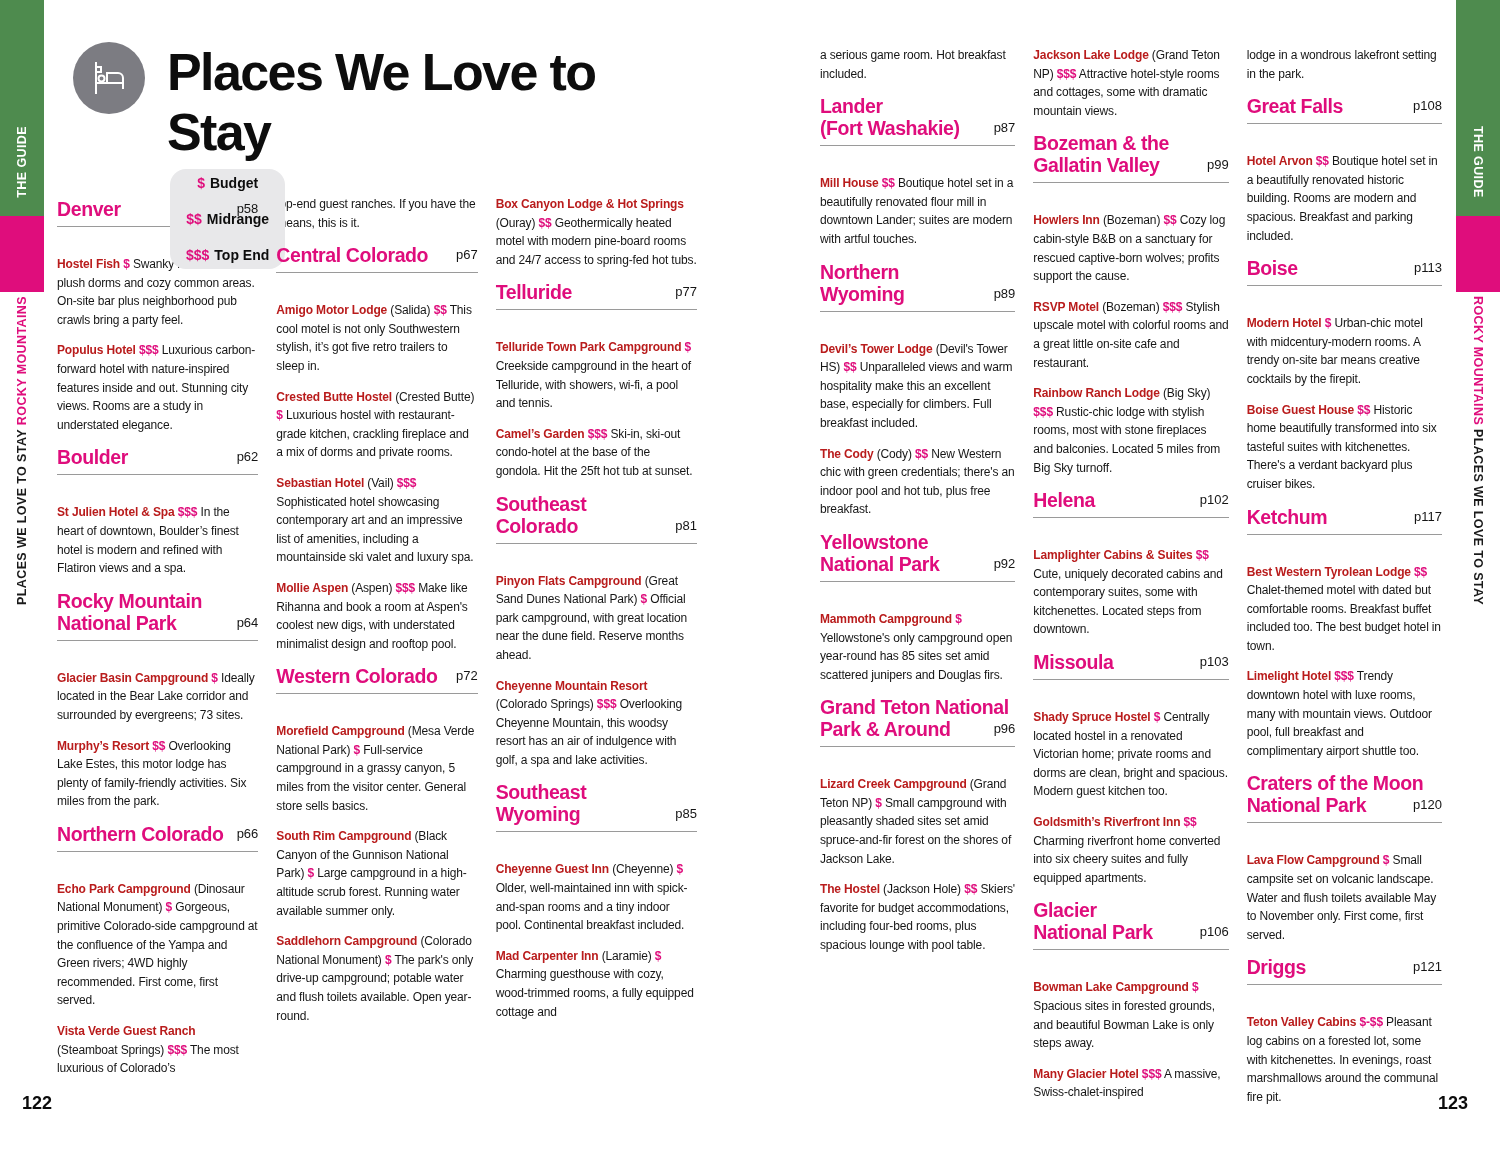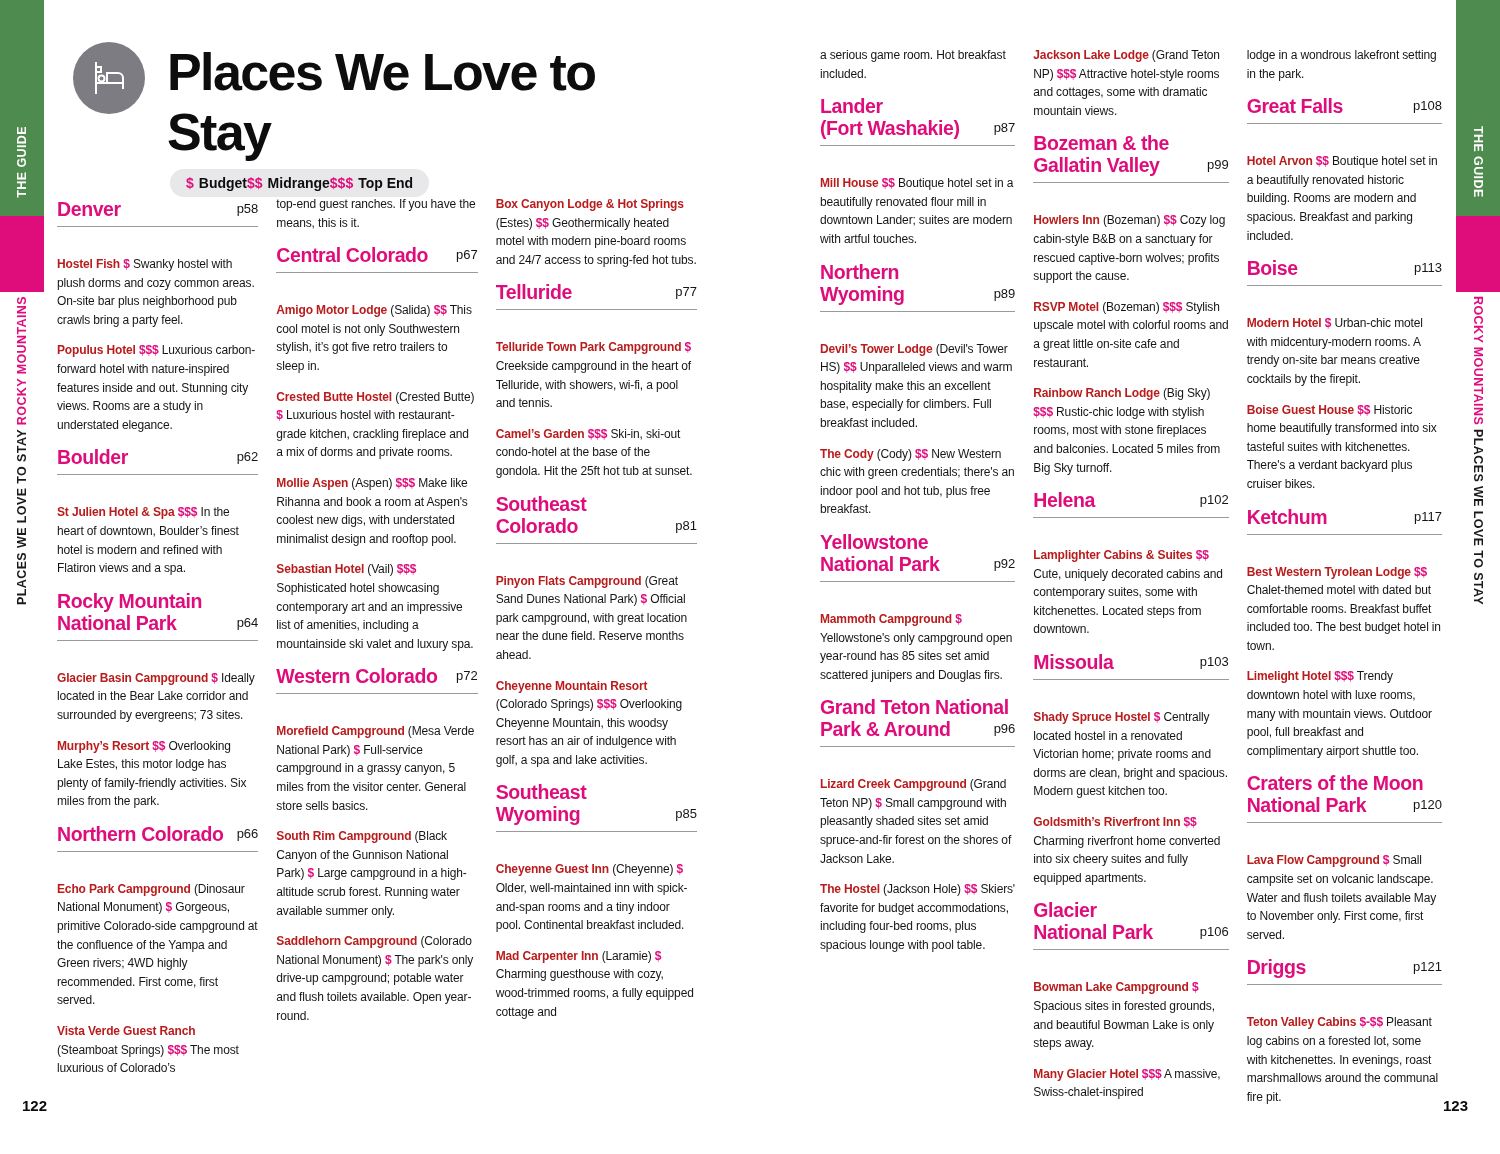--- a/index.html
+++ b/index.html
@@ -48,43 +48,43 @@
   
   .hdr{position:relative;height:153px;}
   .icon-circle{
     position:absolute;left:16px;top:0;width:72px;height:72px;border-radius:50%;
     background:var(--circle);display:flex;align-items:center;justify-content:center;
   }
   .hdr-title{
     margin-left:110px;font-size:52px;font-weight:600;letter-spacing:-1.6px;line-height:60px;color:#0d0d0d;
   }
   .legend{
-    margin-left:113px;margin-top:7px;display:inline-flex;align-items:center;
-    background:var(--pill);border-radius:16px;padding:6px 16px;font-size:14px;font-weight:bold;
+    margin-left:113px;margin-top:7px;display:inline-flex;gap:20px;align-items:center;
+    background:var(--pill);border-radius:16px;padding:6px 16px;font-size:14px;font-weight:bold;flex-direction:column;
   }
   .legend .sym{color:var(--pink);margin-right:5px;}
   .legend .lab{color:#0d0d0d;}
 
   
   .cols{display:grid;grid-template-columns:repeat(3,1fr);column-gap:18px;align-items:start;}
 
   .col{min-width:0;}
   .heading-block{margin:3px 0 28px;}
   .heading{position:relative;color:var(--pink);font-weight:bold;font-size:19.5px;
     line-height:22px;letter-spacing:-0.4px;padding-bottom:2px;}
   .page-ref{position:absolute;right:0;bottom:2px;color:#151515;font-weight:normal;
     font-size:13px;letter-spacing:0;}
   .rule{border-bottom:1.5px solid var(--rule);margin-top:4px;}
   .entry,.cont{font-size:12px;line-height:18.6px;letter-spacing:-0.15px;margin:0 0 12px;color:#161616;}
   .entry-name{font-weight:bold;color:#b91c1c;}
   .price{font-weight:bold;color:var(--pink);}
   .heading-block + .entry{margin-top:12px;}
 
   
-  .folio{position:absolute;bottom:40px;font-size:15px;font-weight:bold;color:#0b0b0b;}
+  .folio{position:absolute;bottom:40px;font-size:18px;font-weight:bold;color:#0b0b0b;}
   .folio-left{left:22px;}
   .folio-right{right:32px;}
 </style>
 </head>
 <body>
 
 <div class="edge edge-left">
   <div class="green-block">
     <span class="vtext guide-label">THE GUIDE</span>
   </div>
@@ -172,35 +172,35 @@
         <p class="cont">top-end guest ranches. If you have the means, this is it.</p>
         <div class="heading-block">
           <div class="heading">
             <div class="h-line">Central Colorado</div>
             <span class="page-ref">p67</span>
           </div>
           <div class="rule"></div>
         </div>
         <p class="entry"><span class="entry-name">Amigo Motor Lodge</span> <span class="loc">(Salida)</span> <span class="price">$$</span> <span class="desc">This cool motel is not only Southwestern stylish, it’s got five retro trailers to sleep in.</span></p>
         <p class="entry"><span class="entry-name">Crested Butte Hostel</span> <span class="loc">(Crested Butte)</span> <span class="price">$</span> <span class="desc">Luxurious hostel with restaurant-grade kitchen, crackling fireplace and a mix of dorms and private rooms.</span></p>
+        <p class="entry"><span class="entry-name">Sebastian Hotel</span> <span class="loc">(Vail)</span> <span class="price">$$$</span> <span class="desc">Sophisticated hotel showcasing contemporary art and an impressive list of amenities, including a mountainside ski valet and luxury spa.</span></p>
         <p class="entry"><span class="entry-name">Mollie Aspen</span> <span class="loc">(Aspen)</span> <span class="price">$$$</span> <span class="desc">Make like Rihanna and book a room at Aspen's coolest new digs, with understated minimalist design and rooftop pool.</span></p>
-        <p class="entry"><span class="entry-name">Sebastian Hotel</span> <span class="loc">(Vail)</span> <span class="price">$$$</span> <span class="desc">Sophisticated hotel showcasing contemporary art and an impressive list of amenities, including a mountainside ski valet and luxury spa.</span></p>
         <div class="heading-block">
           <div class="heading">
             <div class="h-line">Western Colorado</div>
             <span class="page-ref">p72</span>
           </div>
           <div class="rule"></div>
         </div>
         <p class="entry"><span class="entry-name">Morefield Campground</span> <span class="loc">(Mesa Verde National Park)</span> <span class="price">$</span> <span class="desc">Full-service campground in a grassy canyon, 5 miles from the visitor center. General store sells basics.</span></p>
         <p class="entry"><span class="entry-name">South Rim Campground</span> <span class="loc">(Black Canyon of the Gunnison National Park)</span> <span class="price">$</span> <span class="desc">Large campground in a high-altitude scrub forest. Running water available summer only.</span></p>
         <p class="entry"><span class="entry-name">Saddlehorn Campground</span> <span class="loc">(Colorado National Monument)</span> <span class="price">$</span> <span class="desc">The park's only drive-up campground; potable water and flush toilets available. Open year-round.</span></p>
       </div>
       <div class="col">
-        <p class="entry"><span class="entry-name">Box Canyon Lodge &amp; Hot Springs</span> <span class="loc">(Estes)</span> <span class="price">$$</span> <span class="desc">Geothermically heated motel with modern pine-board rooms and 24/7 access to spring-fed hot tubs.</span></p>
+        <p class="entry"><span class="entry-name">Box Canyon Lodge &amp; Hot Springs</span> <span class="loc">(Ouray)</span> <span class="price">$$</span> <span class="desc">Geothermically heated motel with modern pine-board rooms and 24/7 access to spring-fed hot tubs.</span></p>
         <div class="heading-block">
           <div class="heading">
             <div class="h-line">Telluride</div>
             <span class="page-ref">p77</span>
           </div>
           <div class="rule"></div>
         </div>
         <p class="entry"><span class="entry-name">Telluride Town Park Campground</span> <span class="price">$</span> <span class="desc">Creekside campground in the heart of Telluride, with showers, wi-fi, a pool and tennis.</span></p>
         <p class="entry"><span class="entry-name">Camel’s Garden</span> <span class="price">$$$</span> <span class="desc">Ski-in, ski-out condo-hotel at the base of the gondola. Hit the 25ft hot tub at sunset.</span></p>
         <div class="heading-block">

